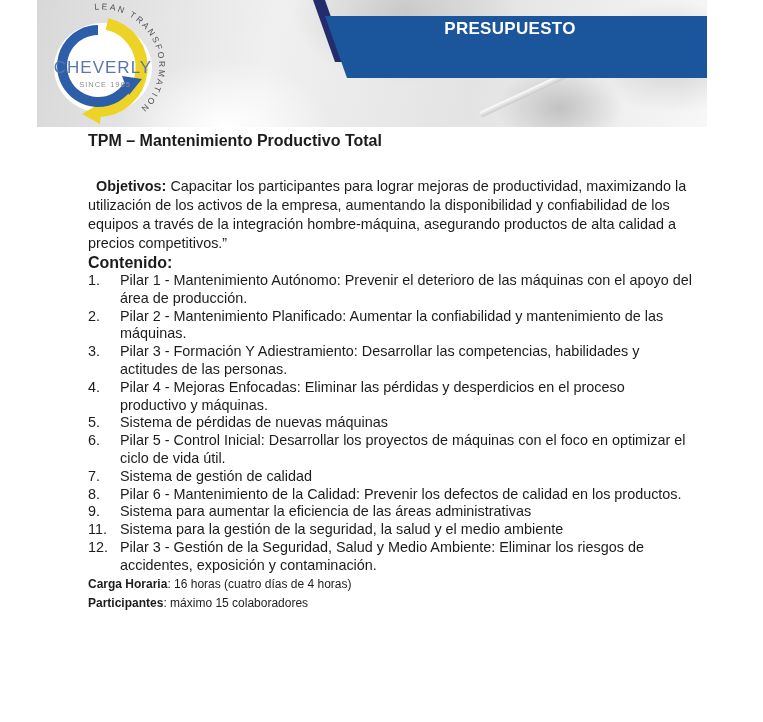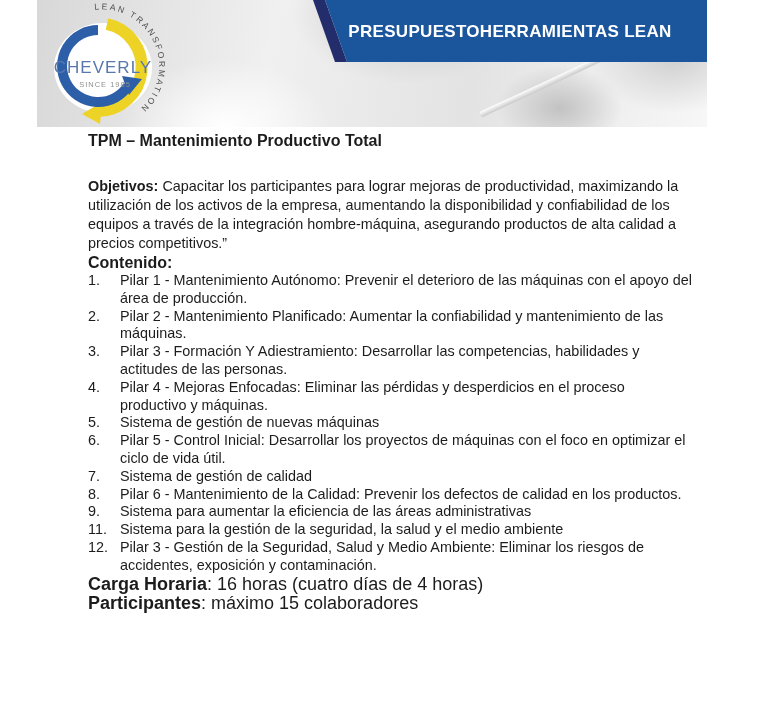--- a/index.html
+++ b/index.html
@@ -21,39 +21,39 @@
   }
   .pen {
     position:absolute; left:443px; top:112px; width:205px; height:6px;
     background:linear-gradient(#ffffff,#c9c9c9);
     transform:rotate(-25deg); transform-origin:left center; border-radius:3px;
   }
 
   
   .banner { position:absolute; left:313px; top:0; width:394px; height:62px; }
   .banner-navy { position:absolute; left:0; top:0; width:34px; height:62px; clip-path:polygon(0 0, 12px 0, 34px 100%, 22px 100%); }
-  .banner-blue { position:absolute; left:0; top:0; width:394px; height:62px;
+  .banner-blue { position:absolute; left:0; top:16px; width:394px; height:62px;
     clip-path:polygon(12px 0, 100% 0, 100% 100%, 34px 100%);
-    display:flex; flex-direction:row; justify-content:center; align-items:center; }
+    display:flex; flex-direction:column; justify-content:space-between; align-items:center; }
   .banner-blue div { color:#ffffff; font-weight:bold; font-size:17px; line-height:25px; letter-spacing:.3px; }
 
   
   .logo { position:absolute; left:38px; top:2px; }
 
   
   .content { position:absolute; left:88px; top:131px; width:606px; }
   .doc-title { font-size:16px; font-weight:bold; line-height:19px; margin-bottom:27px; }
   .para { font-size:14.4px; line-height:19px; }
-  .para strong { font-weight:bold; }
+  .para strong { font-weight:bold;margin-left:8px; }
   .label-line { font-size:16px; line-height:19px; font-weight:bold; }
   ol.pillars { list-style:none; }
   ol.pillars li { display:flex; font-size:14.4px; line-height:17.8px; }
   ol.pillars .num { flex:0 0 24px; }
   ol.pillars .txt { flex:1;margin-left:8px; }
-  .meta p { font-size:18px; line-height:19px; }
+  .meta p { font-size:12px; line-height:19px; }
   .meta strong { font-weight:bold; }
 </style>
 </head>
 <body>
 
 <div class="page">
 
   <header class="hero">
     <div class="photo">
       <div class="pen"></div>
@@ -76,21 +76,20 @@
 
       <text font-size="8.5" letter-spacing="2.2" fill="#4f4f4f">
         <textPath href="#arcText" startOffset="1%">LEAN TRANSFORMATION</textPath>
       </text>
     </svg>
 
     <div class="banner">
       <div class="banner-navy" style="background:#232d6b;"></div>
       <div class="banner-blue" style="background:#1b559b;">
         <div>PRESUPUESTO</div>
-        <div>HERRAMIENTAS LEAN</div>
       </div>
     </div>
   </header>
 
   <main class="content">
     <h1 class="doc-title">TPM – Mantenimiento Productivo Total</h1>
 
     <p class="para">
       <strong>Objetivos:</strong>
       <span>Capacitar los participantes para lograr mejoras de productividad, maximizando la utilización de los activos de la empresa, aumentando la disponibilidad y confiabilidad de los equipos a través de la integración hombre-máquina, asegurando productos de alta calidad a precios competitivos.”</span>
@@ -110,21 +109,21 @@
       <li>
           <span class="num">3.</span>
           <span class="txt">Pilar 3 - Formación Y Adiestramiento: Desarrollar las competencias, habilidades y actitudes de las personas.</span>
         </li>
       <li>
           <span class="num">4.</span>
           <span class="txt">Pilar 4 - Mejoras Enfocadas: Eliminar las pérdidas y desperdicios en el proceso productivo y máquinas.</span>
         </li>
       <li>
           <span class="num">5.</span>
-          <span class="txt">Sistema de gestión de nuevas máquinas</span>
+          <span class="txt">Sistema de pérdidas de nuevas máquinas</span>
         </li>
       <li>
           <span class="num">6.</span>
           <span class="txt">Pilar 5 - Control Inicial: Desarrollar los proyectos de máquinas con el foco en optimizar el ciclo de vida útil.</span>
         </li>
       <li>
           <span class="num">7.</span>
           <span class="txt">Sistema de gestión de calidad</span>
         </li>
       <li>

